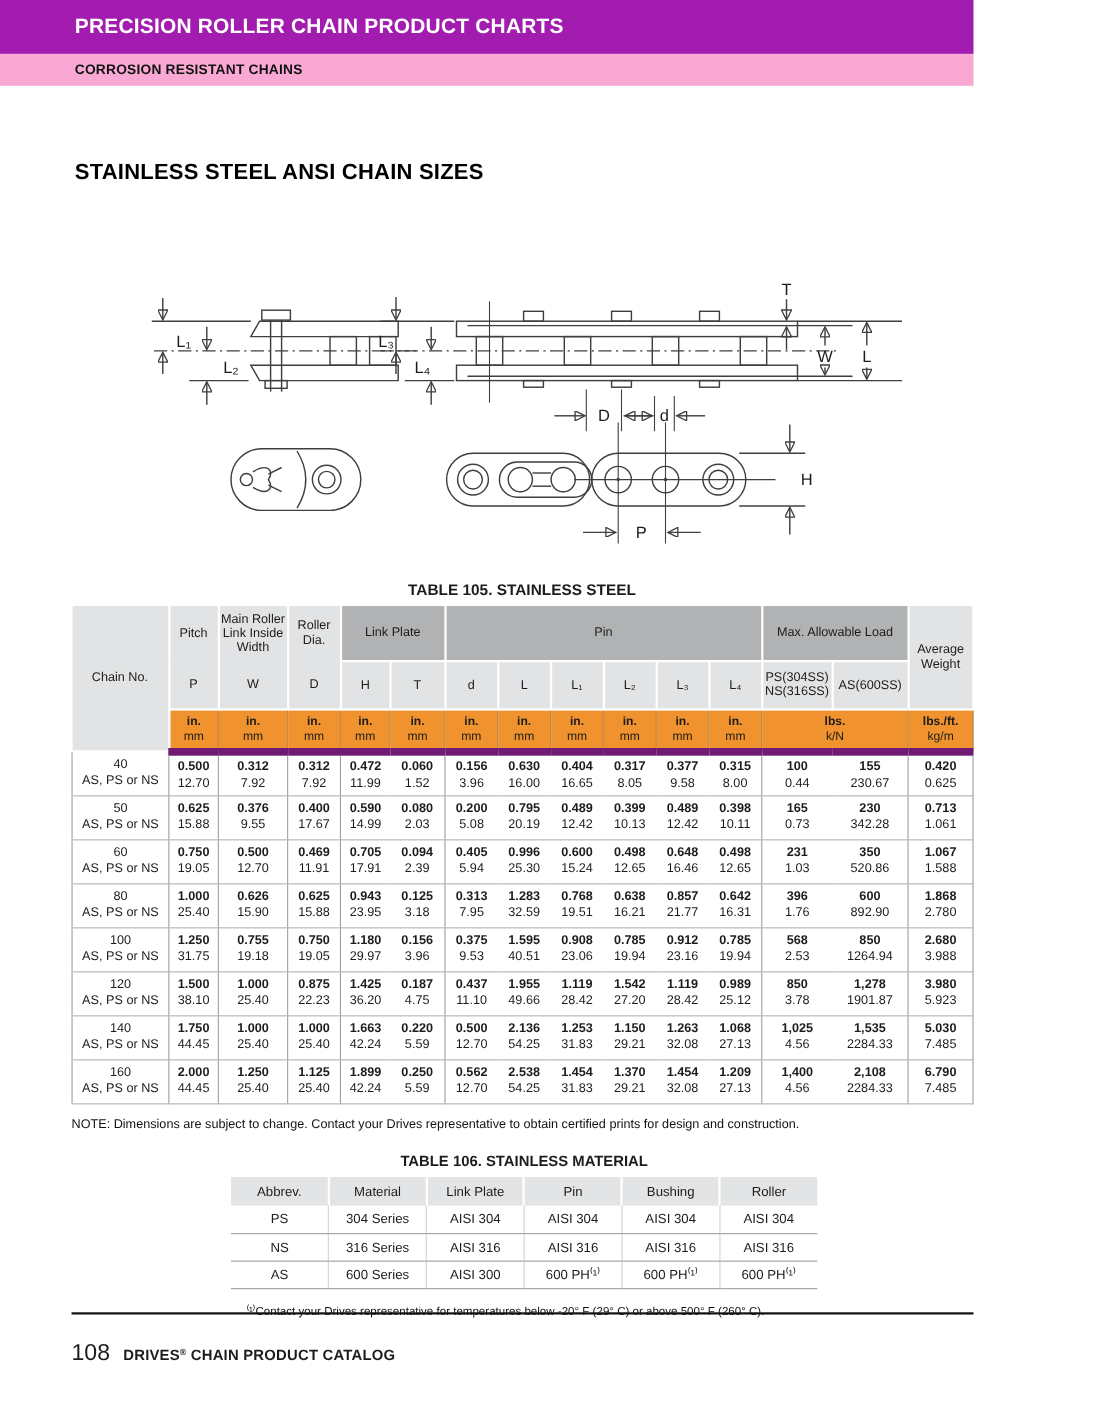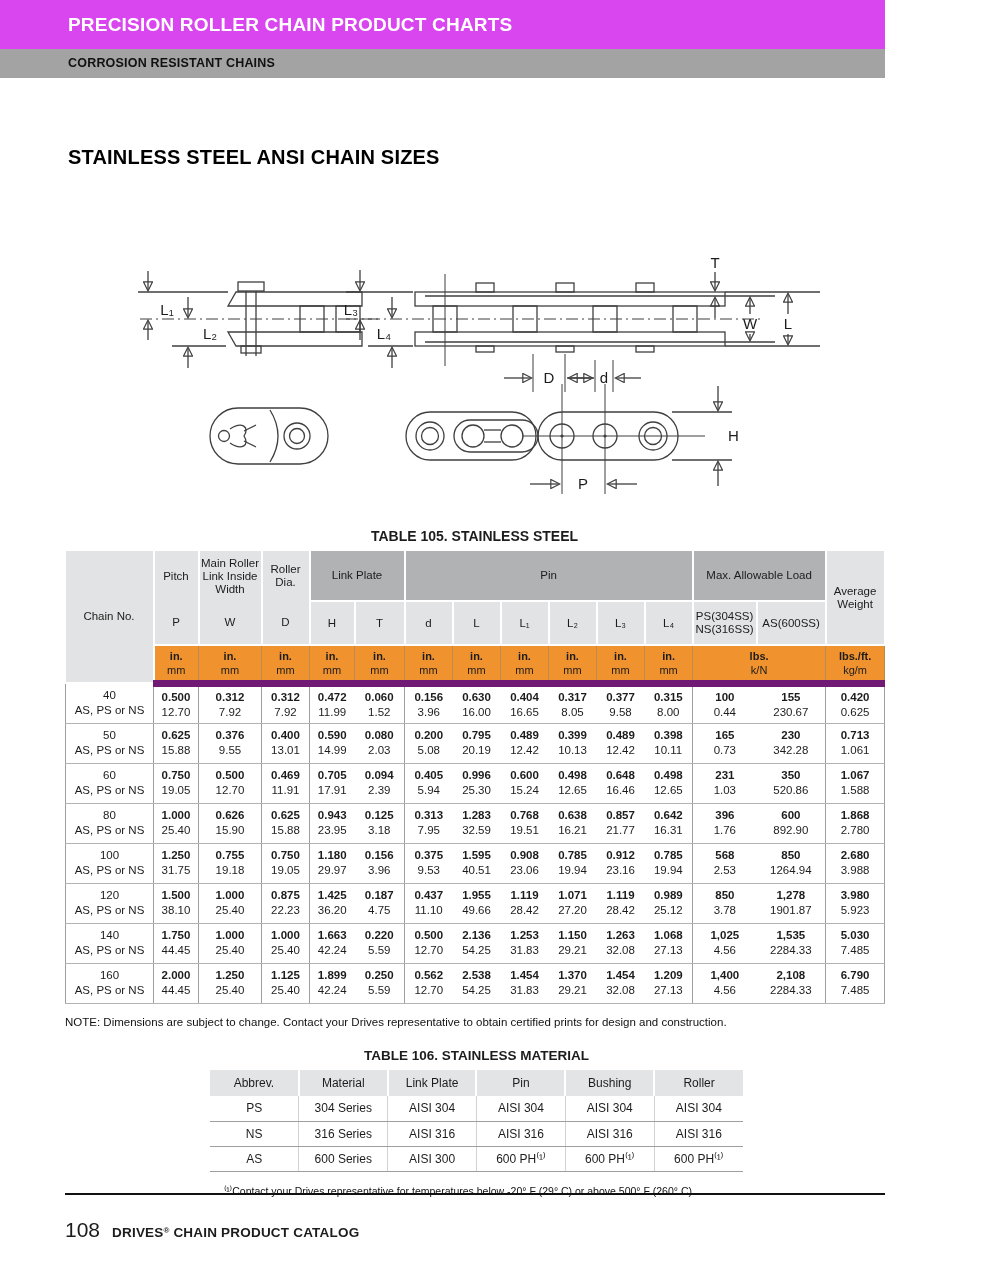--- a/index.html
+++ b/index.html
@@ -1,23 +1,23 @@
 <!DOCTYPE html>
 <html><head>
 <meta charset="utf-8">
 <style>
   * { margin:0; padding:0; box-sizing:border-box; }
   body { background:#fff; font-family:"Liberation Sans", sans-serif; color:#1c1c1c; }
   .page { position:relative; width:1000px; height:1280px; background:#ffffff; overflow:hidden; }
 
   
-  .black-bar { position:absolute; left:0; top:0; width:885px; height:49px; background:#d946ef; }
+  .black-bar { position:absolute; left:0; top:0; width:885px; height:49px; background:#a21caf; }
   .black-bar .t { position:absolute; left:68px; top:0; line-height:49px; color:#fff;
                   font-size:19px; font-weight:bold; letter-spacing:.2px; }
-  .gray-bar { position:absolute; left:0; top:49px; width:885px; height:29px; background:#a3a3a3; }
+  .gray-bar { position:absolute; left:0; top:49px; width:885px; height:29px; background:#f9a8d4; }
   .gray-bar .t { position:absolute; left:68px; top:0; line-height:29px; color:#111;
                  font-size:12.5px; font-weight:bold; letter-spacing:.2px; }
 
   .page-title { position:absolute; left:68px; top:146px; font-size:20px; font-weight:bold;
                 color:#000000; letter-spacing:.2px; }
 
   
   .diagram { position:absolute; left:60px; top:226px; width:880px; height:292px; }
   .diagram line, .diagram path, .diagram rect, .diagram circle {
       stroke:#3f3f3f; stroke-width:1.3; fill:none; }
@@ -379,21 +379,21 @@
             <td class="gb">
               <div class="tv">0.625</div>
               <div class="bv">15.88</div>
             </td>
             <td class="gb">
               <div class="tv">0.376</div>
               <div class="bv">9.55</div>
             </td>
             <td class="gb">
               <div class="tv">0.400</div>
-              <div class="bv">13.01</div>
+              <div class="bv">17.67</div>
             </td>
             <td>
               <div class="tv">0.590</div>
               <div class="bv">14.99</div>
             </td>
             <td class="gb">
               <div class="tv">0.080</div>
               <div class="bv">2.03</div>
             </td>
             <td>
@@ -650,21 +650,21 @@
             </td>
             <td>
               <div class="tv">1.955</div>
               <div class="bv">49.66</div>
             </td>
             <td>
               <div class="tv">1.119</div>
               <div class="bv">28.42</div>
             </td>
             <td>
-              <div class="tv">1.071</div>
+              <div class="tv">1.542</div>
               <div class="bv">27.20</div>
             </td>
             <td>
               <div class="tv">1.119</div>
               <div class="bv">28.42</div>
             </td>
             <td class="gb">
               <div class="tv">0.989</div>
               <div class="bv">25.12</div>
             </td>

